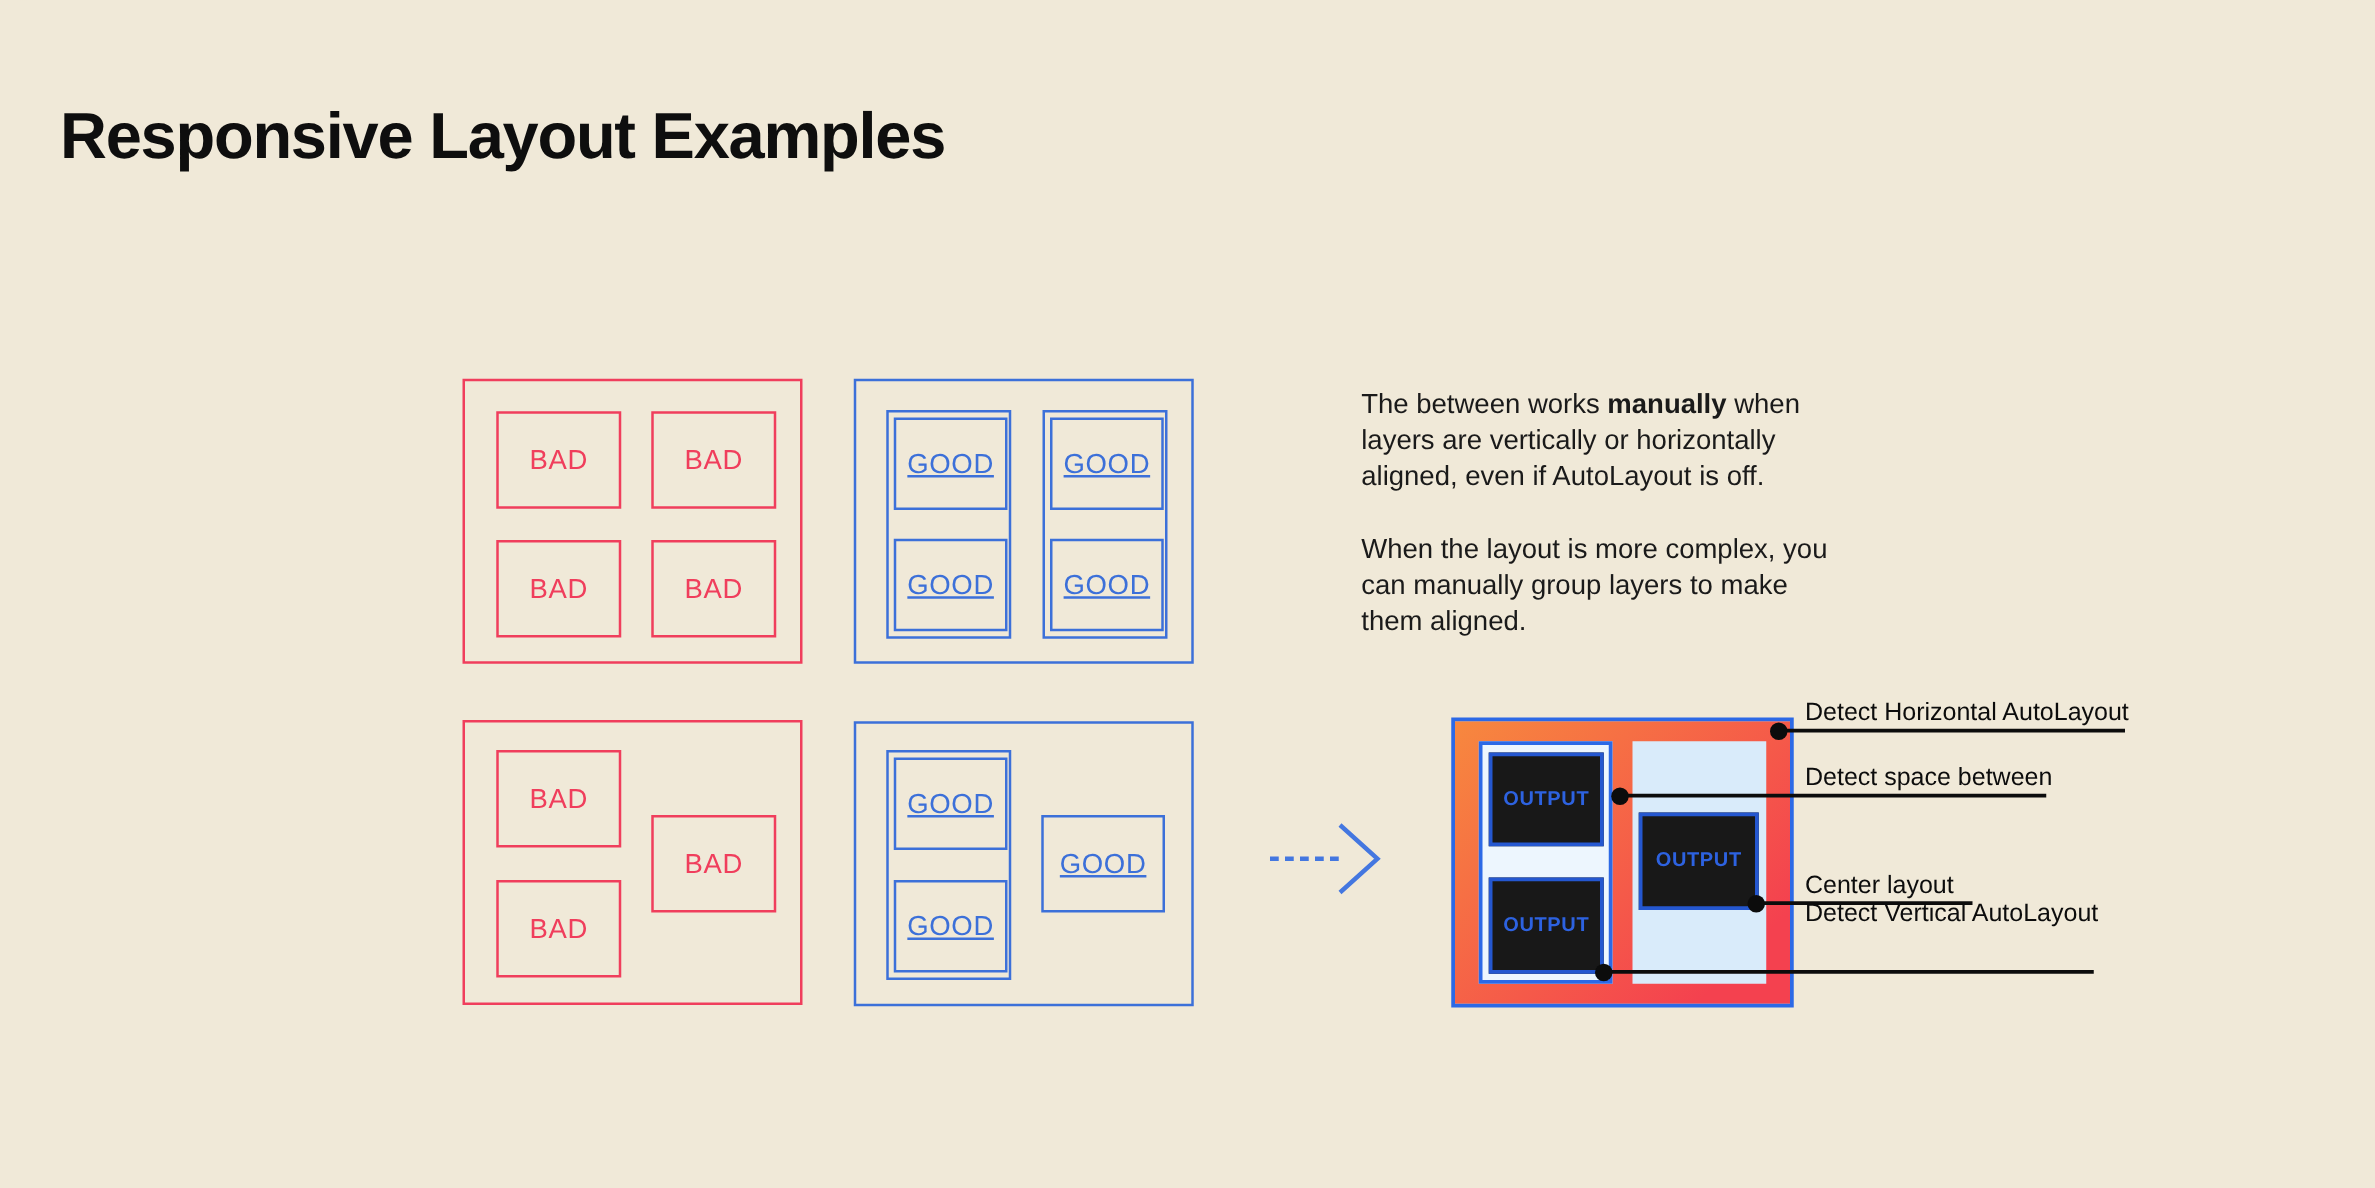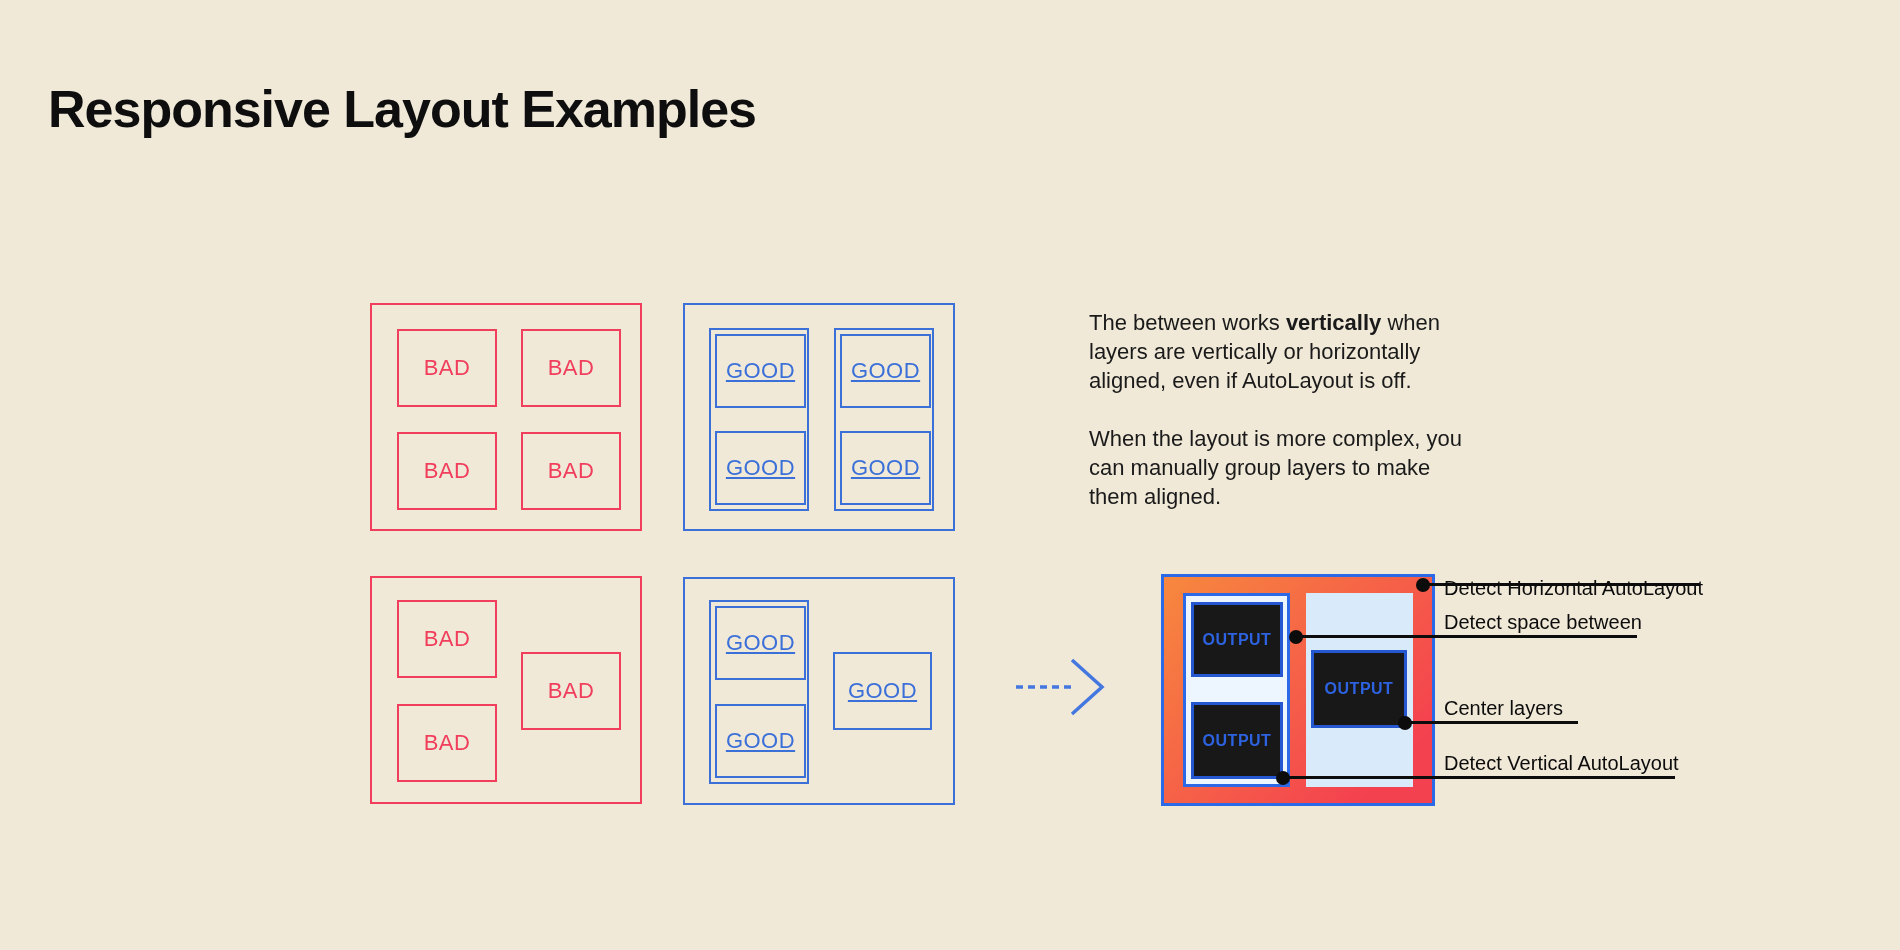--- a/index.html
+++ b/index.html
@@ -88,21 +88,21 @@
 
   <div class="container blue" style="left:683px;top:577px;">
     <div class="good-wrap" style="left:24px;top:21px;height:184px;">
       <div class="box good-box" style="left:4px;top:4px;">GOOD</div>
       <div class="box good-box" style="left:4px;top:102px;">GOOD</div>
     </div>
     <div class="box good-box" style="left:148px;top:73px;width:99px;height:78px;">GOOD</div>
   </div>
 
   <div class="description">
-    <div class="line"><span>The between works </span><b>vertically</b><span> when</span></div>
+    <div class="line"><span>The between works </span><b>manually</b><span> when</span></div>
     <div class="line">layers are vertically or horizontally</div>
     <div class="line">aligned, even if AutoLayout is off.</div>
     <div class="line para2">When the layout is more complex, you</div>
     <div class="line">can manually group layers to make</div>
     <div class="line">them aligned.</div>
   </div>
 
   <svg class="flow-arrow" width="100" height="72" viewBox="0 0 100 72">
     <line x1="6" y1="37" x2="66" y2="37" stroke="#4477e0" stroke-width="3.5" stroke-dasharray="7 5"></line>
     <polyline points="62,10 92,37 62,64" fill="none" stroke="#4477e0" stroke-width="3.5"></polyline>
@@ -112,27 +112,27 @@
     <div class="output-wrap">
       <div class="output-box out-1">OUTPUT</div>
       <div class="output-box out-2">OUTPUT</div>
     </div>
     <div class="output-panel"></div>
     <div class="output-box out-center">OUTPUT</div>
   </div>
 
   <div class="ann-line" style="left:1423px;top:583px;width:277px;"></div>
   <div class="ann-dot" style="left:1416px;top:578px;"></div>
-  <div class="ann-label" style="top:577px;">Detect Horizontal AutoLayout</div>
+  <div class="ann-label" style="top:559px;">Detect Horizontal AutoLayout</div>
 
   <div class="ann-line" style="left:1296px;top:635px;width:341px;"></div>
   <div class="ann-dot" style="left:1289px;top:630px;"></div>
   <div class="ann-label" style="top:611px;text-align:center;">Detect space between</div>
 
   <div class="ann-line" style="left:1405px;top:721px;width:173px;"></div>
   <div class="ann-dot" style="left:1398px;top:716px;"></div>
-  <div class="ann-label" style="top:697px;">Center layers</div>
+  <div class="ann-label" style="top:697px;">Center layout</div>
 
   <div class="ann-line" style="left:1283px;top:776px;width:392px;"></div>
   <div class="ann-dot" style="left:1276px;top:771px;"></div>
-  <div class="ann-label" style="top:752px;">Detect Vertical AutoLayout</div>
+  <div class="ann-label" style="top:720px;">Detect Vertical AutoLayout</div>
 
 </div>
 
 </body></html>

